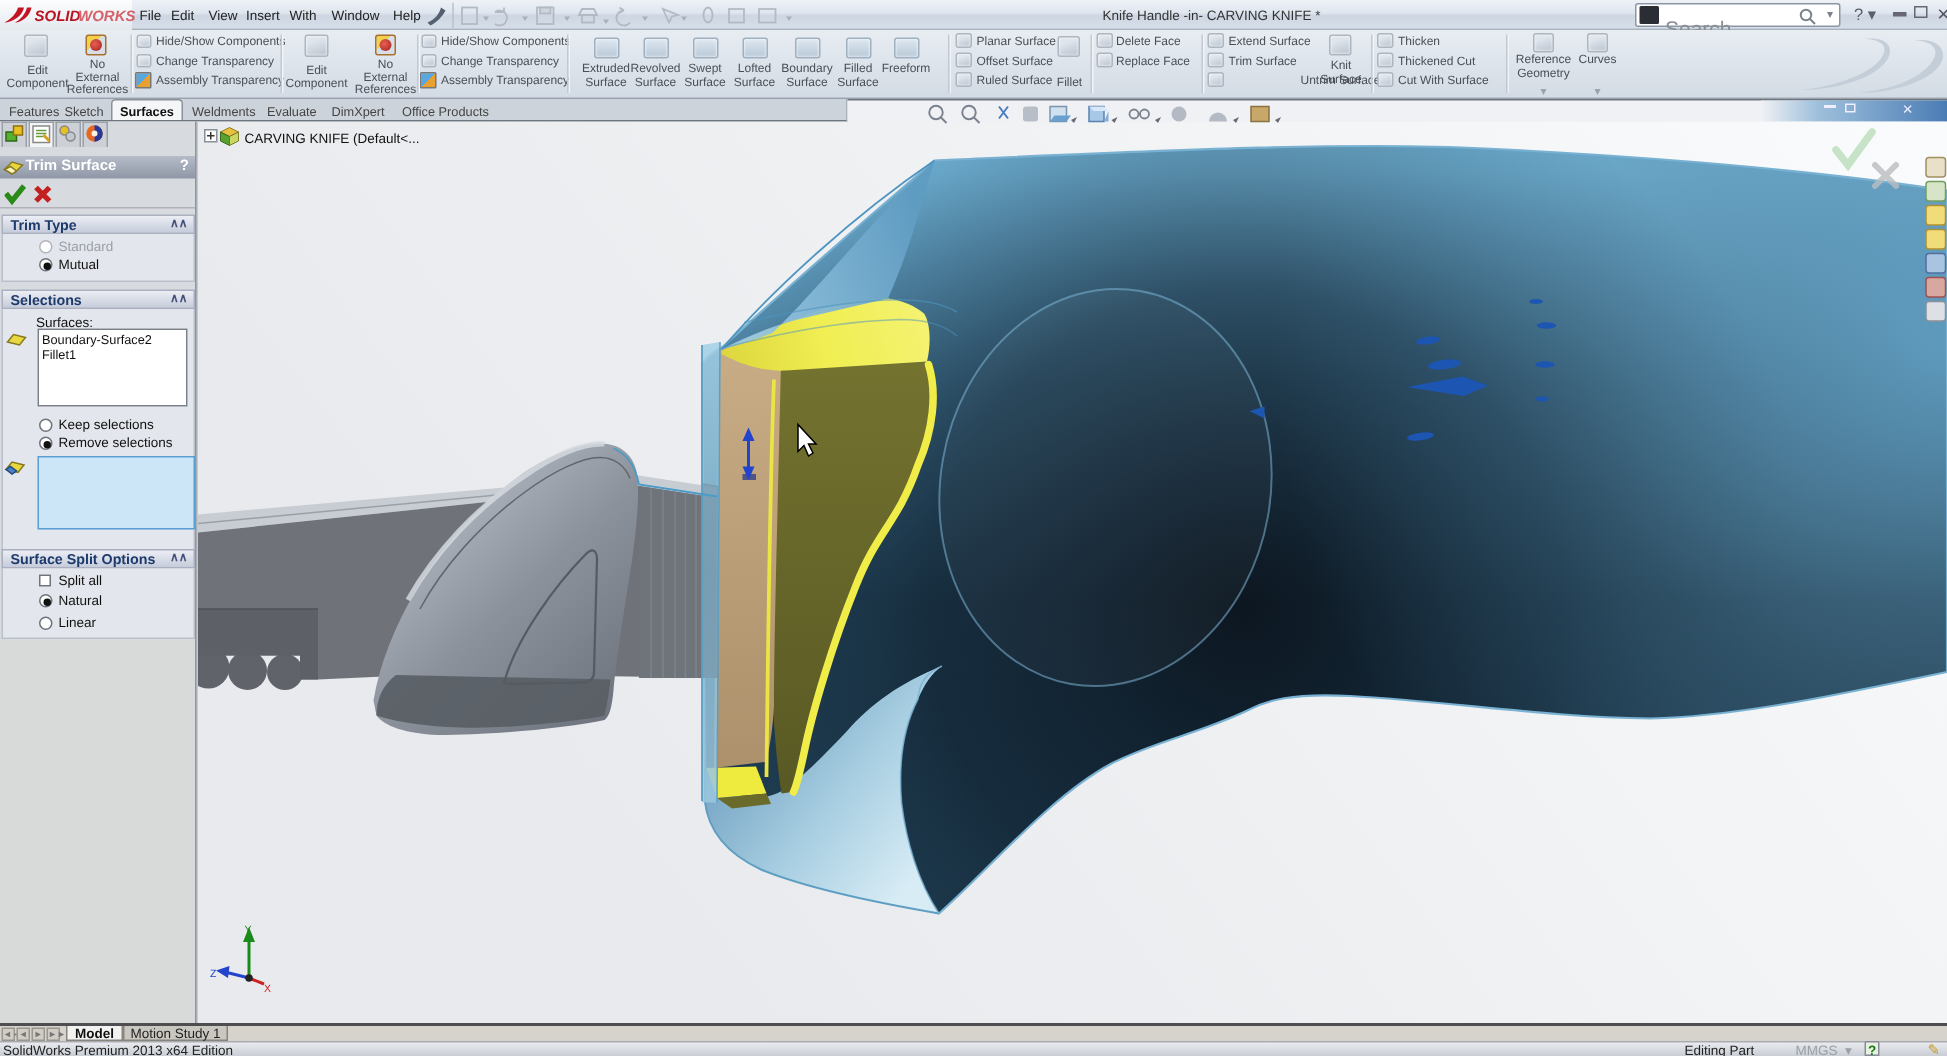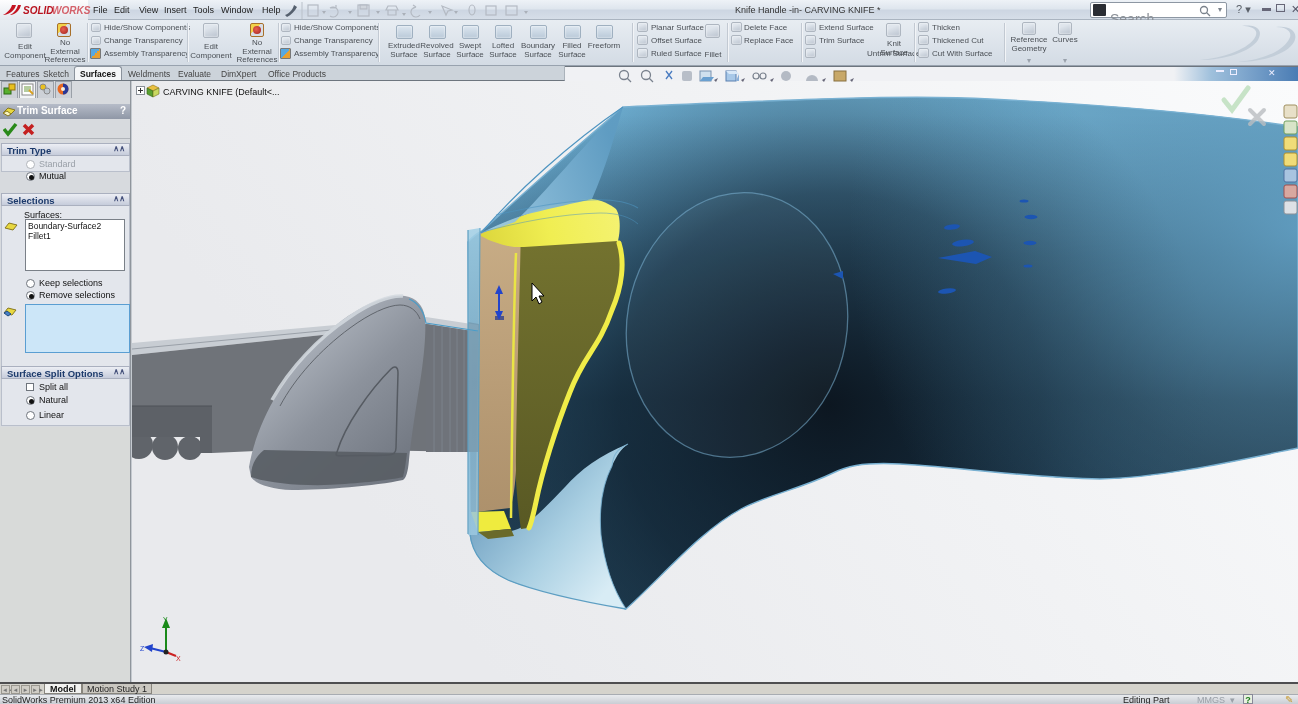--- a/index.html
+++ b/index.html
@@ -47,21 +47,21 @@
   <svg class="abs" style="left:2px; top:2px;" width="92" height="16" viewBox="0 0 92 16">
     <path d="M2,13 C8,12 13,8 14,3 L10,3 C9,7 5,11 1,13 Z" fill="#c41421"></path>
     <path d="M9,13 C14,12 18,8 19,3 L16,3 C15,7 12,11 8,13 Z" fill="#c41421"></path>
     <text x="21" y="12" font-family="Liberation Sans" font-size="10" font-weight="bold" font-style="italic" fill="#b8131f">SOLID</text>
     <text x="50" y="12" font-family="Liberation Sans" font-size="10" font-weight="bold" font-style="italic" fill="#d4626b">WORKS</text>
   </svg>
   <div class="abs menu" style="left:93px;">File</div>
 <div class="abs menu" style="left:114px;">Edit</div>
 <div class="abs menu" style="left:139px;">View</div>
 <div class="abs menu" style="left:164px;">Insert</div>
-<div class="abs menu" style="left:193px;">Tools</div>
+<div class="abs menu" style="left:193px;">With</div>
 <div class="abs menu" style="left:221px;">Window</div>
 <div class="abs menu" style="left:262px;">Help</div>
   <div class="abs" id="stdicons">
     <svg class="abs" style="left:282px; top:2px;" width="250" height="17" viewBox="0 0 250 17">
       <path d="M3,13 C8,11 11,7 12,3 L15,5 C13,9 9,13 5,15 Z" fill="#55606e"></path>
       <line x1="20" y1="0" x2="20" y2="17" stroke="#b9c0c9" stroke-width="1"></line>
       <g stroke="#b4bac3" stroke-width="1.2" fill="none">
         <rect x="26" y="3" width="10" height="11"></rect>
         <path d="M48,6 a5,5 0 1 1 0,8 m0,-8 h6 v-3"></path>
         <rect x="76" y="3" width="11" height="11"></rect>
@@ -219,21 +219,21 @@
         <polygon points="1,8 6,11 9,9 5,6" fill="#f8f4c0" stroke="#887820"></polygon>
       </svg>
     </div>
     <svg class="abs" style="left:3px; top:41px;" width="40" height="15">
       <path d="M1,7 L5,12 L13,2" stroke="#2a8a1a" stroke-width="3.5" fill="none"></path>
       <path d="M21,3 L30,12 M30,3 L21,12" stroke="#c42020" stroke-width="3.5" fill="none"></path>
     </svg>
     <div class="abs" style="left:0px; top:57px; width:131px; height:1px; background:#b0b4ba;"></div>
 
     <div class="ghead" style="top:62px;">Trim Type<span style="position:absolute; right:4px; top:0px; color:#44507a; font-size:8px;">∧∧</span></div>
-    <div class="gbody" style="top:75px; height:16px;">
+    <div class="gbody" style="top:75px; height:32px;">
       <div class="radio" style="left:24px; top:4px; border-color:#b0b4ba;"></div>
       <div class="plbl" style="left:37px; top:3px; color:#9aa0a8;">Standard</div>
       <div class="radio" style="left:24px; top:16px;">
         <div class="rdot"></div>
       </div>
       <div class="plbl" style="left:37px; top:15px;">Mutual</div>
     </div>
 
     <div class="ghead" style="top:112px;">Selections<span style="position:absolute; right:4px; top:0px; color:#44507a; font-size:8px;">∧∧</span></div>
     <div class="gbody" style="top:125px; height:193px;">

